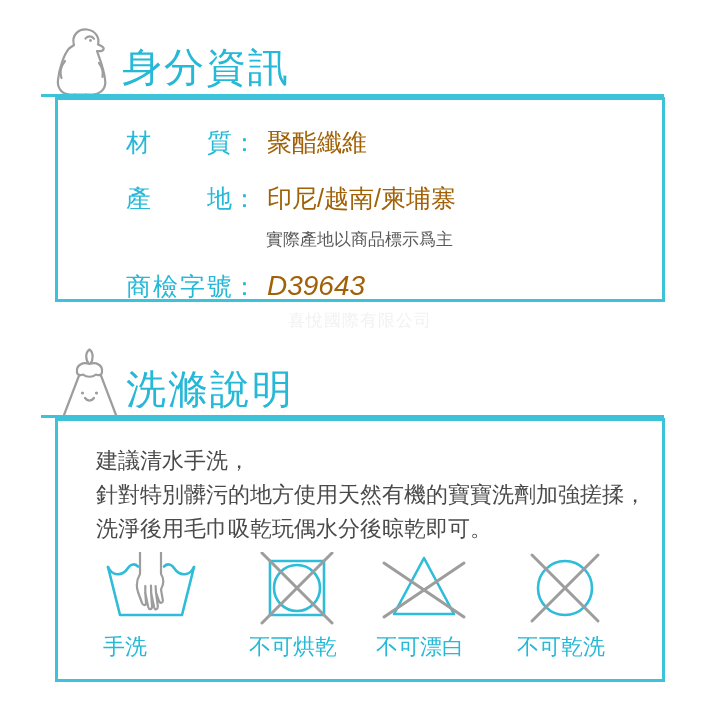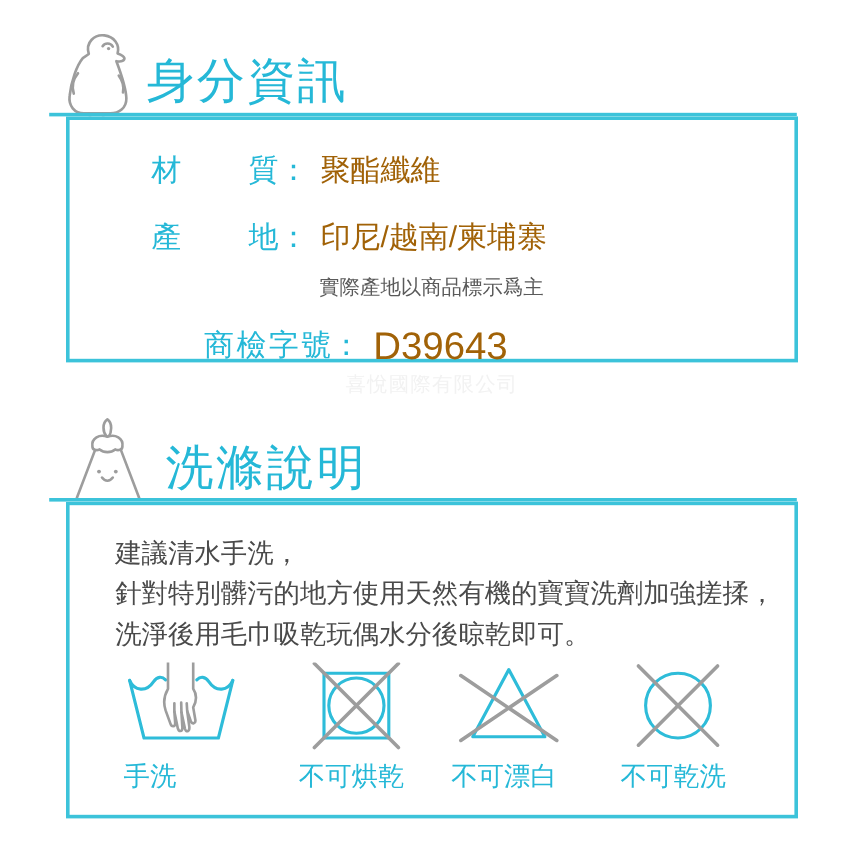--- a/index.html
+++ b/index.html
@@ -15,23 +15,23 @@
   
   .info-box { position:absolute; left:55px; width:610px; border:3px solid #3cc3da; background:#fff; }
   .box1 { top:97px; height:205px; padding:27px 0 0 68px; }
   .box2 { top:418px; height:264px; padding:23px 28px 0 38px; }
 
   .info-row { display:flex; align-items:center; font-size:25px; line-height:1.2; white-space:nowrap; }
   .info-row + .info-row { margin-top:26px; }
   .lbl { display:inline-block; width:106px; color:#25b8d7; text-align:justify; text-align-last:justify; }
   .colon { color:#25b8d7; margin-right:10px; }
   .val { color:#a16207; }
-  .val-en { font-size:32px; }
+  .val-en { font-size:28px;font-style:italic; }
   .note { margin:15px 0 0 140px; font-size:17px; color:#5a5a5a; white-space:nowrap; }
-  .row-gap-sm { margin-top:18px !important;margin-left:44px; }
+  .row-gap-sm { margin-top:18px !important; }
 
   .watermark { position:absolute; top:309px; left:0; width:100%; text-align:center; font-size:17px; letter-spacing:1px; color:#f2f2f2; }
 
   .para { font-size:22px; line-height:34px; color:#4a4a4a; white-space:nowrap; }
 
   .care-col { position:absolute; width:96px; text-align:left; }
   .care-label { margin-top:6px; font-size:22px; color:#25b8d7; white-space:nowrap; }
   .cc1 { left:103px; top:552px; }
   .cc2 { left:249px; top:552px; }
   .cc3 { left:376px; top:552px; }
@@ -85,21 +85,21 @@
   <div class="mascot" style="left:56px; top:347px;">
     <svg width="66" height="70" viewBox="0 0 66 70">
       <path class="gray-st" d="M24,26 L8,68 M44,26 L60,68"></path>
       <path class="gray-fill" d="M33,17 C29.5,13 29,5.5 33.5,2.5 C38,5.5 37,13.5 34.5,17"></path>
       <path class="gray-fill" d="M21,25 C20,18 27,14.5 33.5,17 C40,14.5 47,18 46,25 C46,28 42.5,28.8 40,27.5 C36.5,30.5 30.5,30.5 27,27.5 C24.5,28.8 21,28 21,25 Z"></path>
       <circle cx="26.5" cy="46" r="1.6" fill="#9d9d9d" stroke="none"></circle>
       <circle cx="40.5" cy="46" r="1.6" fill="#9d9d9d" stroke="none"></circle>
       <path class="gray-st" d="M29,51 C31.5,54.5 35.5,54.5 38,51"></path>
     </svg>
   </div>
-  <div class="sec-title" style="left:138px; top:362px;">洗滌說明</div>
+  <div class="sec-title" style="left:126px; top:362px;">洗滌說明</div>
   <div class="rule" style="top:415px;"></div>
 
   <div class="info-box box2">
     <div class="para">建議清水手洗，</div>
     <div class="para">針對特別髒污的地方使用天然有機的寶寶洗劑加強搓揉，</div>
     <div class="para">洗淨後用毛巾吸乾玩偶水分後晾乾即可。</div>
   </div>
 
   <div class="care-col cc1">
     <svg width="96" height="74" viewBox="0 0 96 74">

